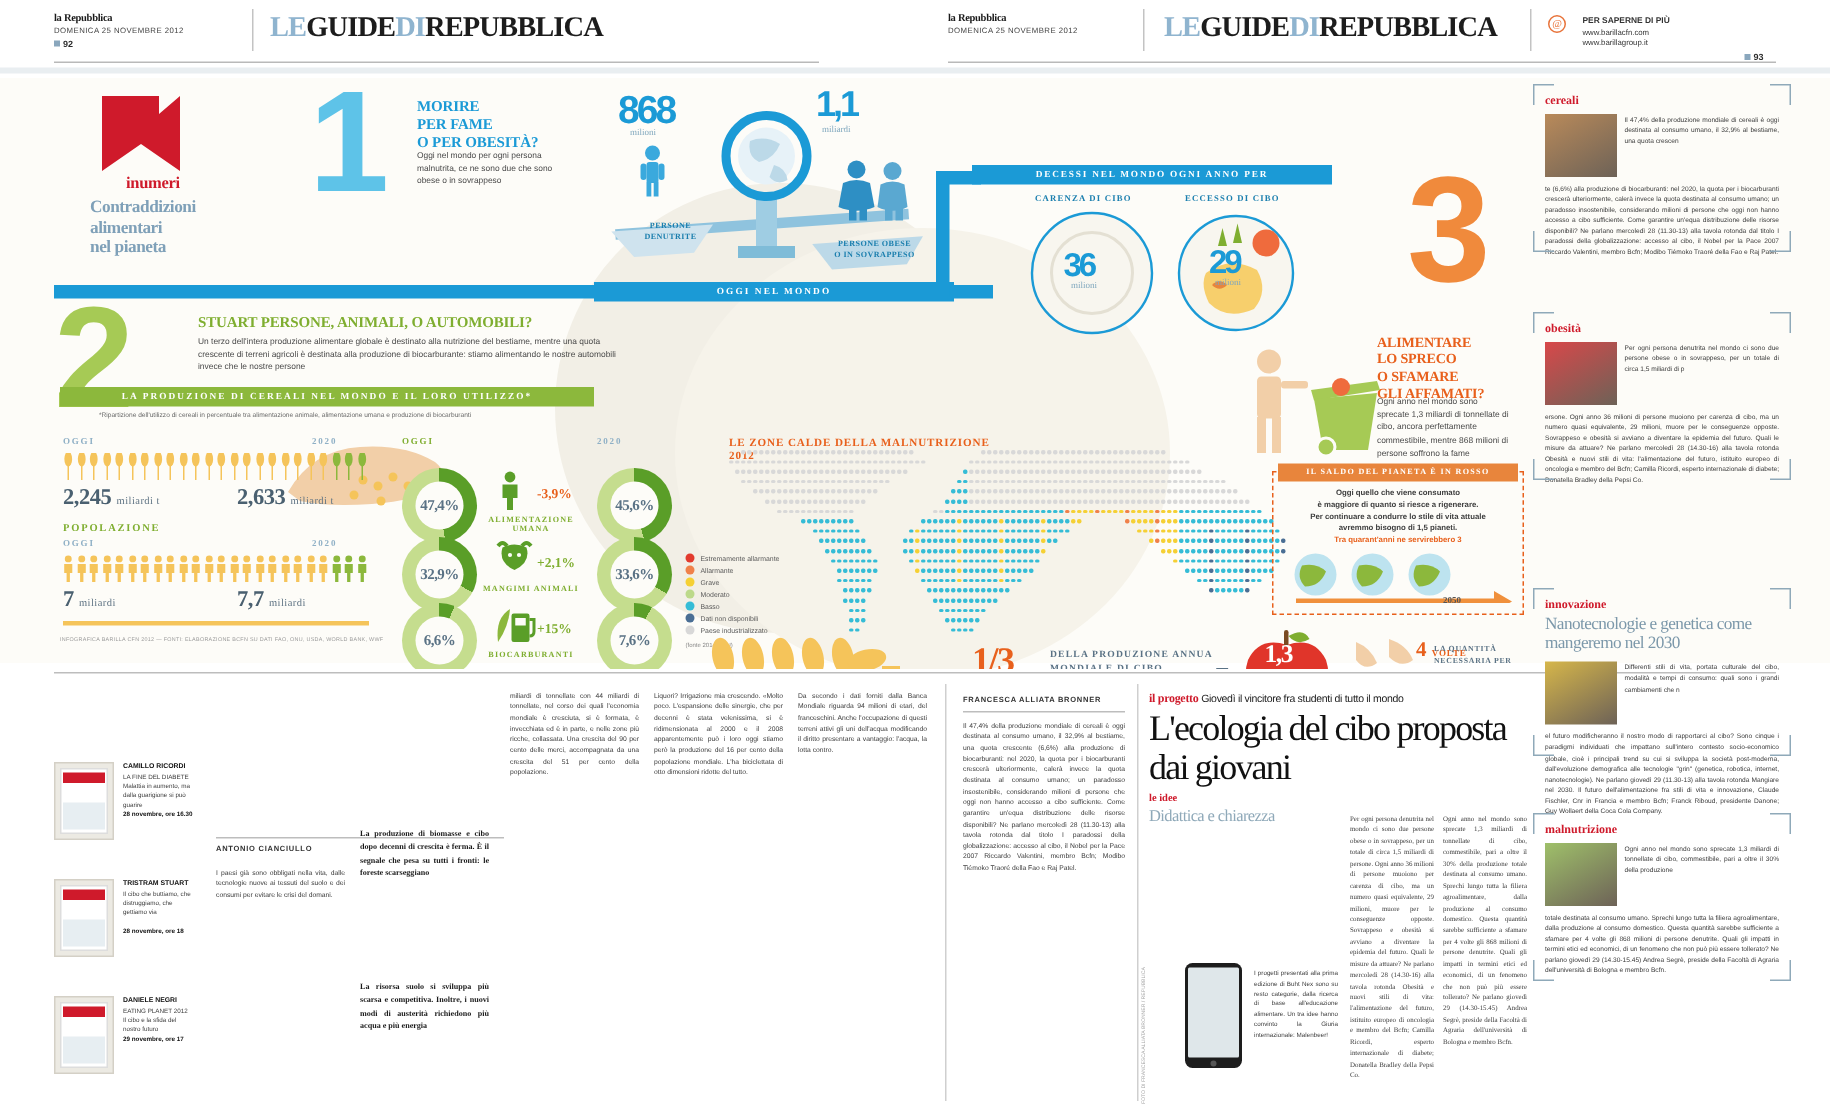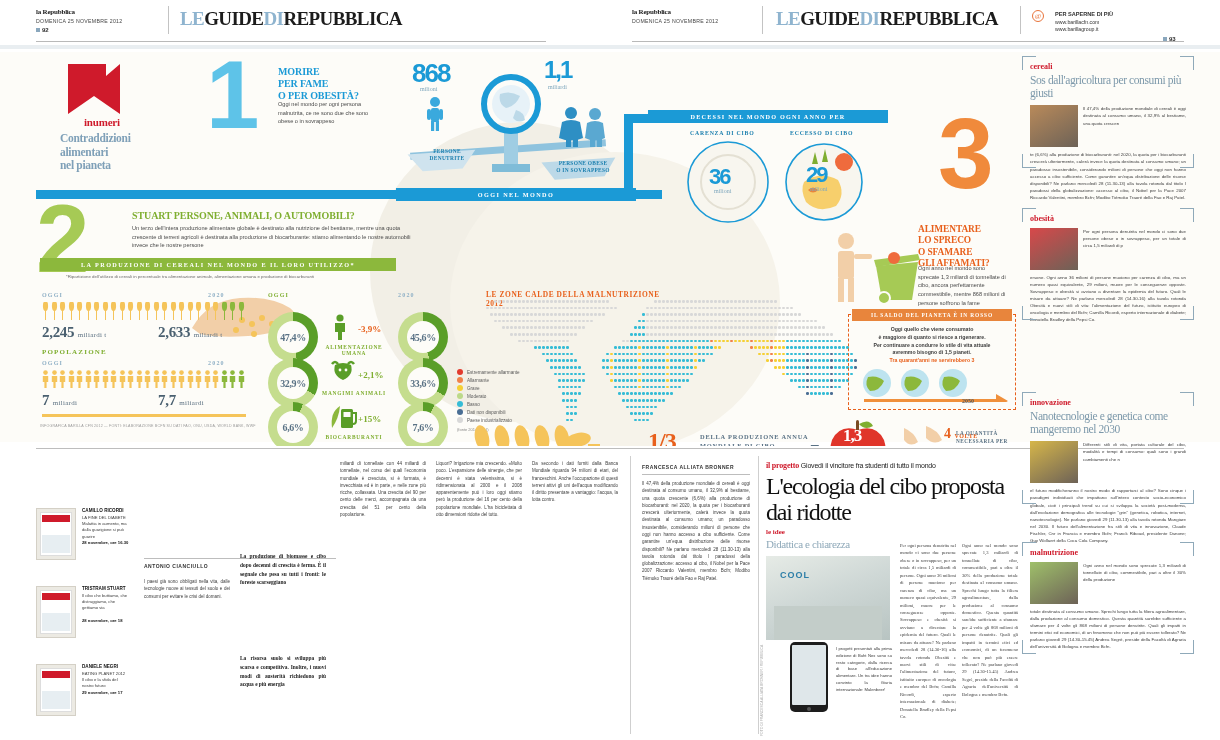--- a/index.html
+++ b/index.html
@@ -1664,29 +1664,24 @@
 
     <div class="byline" style="left:642px; top:18px;">FRANCESCA ALLIATA BRONNER</div>
     <div class="prule" style="left:642px; top:28px; width:108px;"></div>
     <div class="col" style="left:642px; top:34px; width:108px; height:250px;">Il 47,4% della produzione mondiale di cereali è oggi destinata al consumo umano, il 32,9% al bestiame, una quota crescente (6,6%) alla produzione di biocarburanti: nel 2020, la quota per i biocarburanti crescerà ulteriormente, calerà invece la quota destinata al consumo umano; un paradosso insostenibile, considerando milioni di persone che oggi non hanno accesso a cibo sufficiente. Come garantire un'equa distribuzione delle risorse disponibili? Ne parlano mercoledì 28 (11.30-13) alla tavola rotonda dal titolo I paradossi della globalizzazione: accesso al cibo, il Nobel per la Pace 2007 Riccardo Valentini, membro Bcfn; Modibo Tiémoko Traoré della Fao e Raj Patel.</div>
 
     <div class="pvrule" style="left:758px; top:10px; height:278px;"></div>
     <div class="kicker" style="left:766px; top:15px;">
       <span>il progetto</span>
       <span class="kicker-s">Giovedì il vincitore fra studenti di tutto il mondo</span>
     </div>
-    <div class="bighead" style="left:766px; top:28px; width:248px;">L'ecologia del cibo proposta dai ridotte</div>
+    <div class="bighead" style="left:766px; top:28px; width:248px;">L'ecologia del cibo proposta dai giovani</div>
     <div class="subk" style="left:766px; top:82px;">le idee</div>
     <div class="subh" style="left:766px; top:92px;">Didattica e chiarezza</div>
 
-    <div class="photo" style="left:766px; top:110px; width:124px; height:84px;">
-      <div style="position:absolute; inset:0; background:linear-gradient(160deg,#e6ebe6 0%,#cfd8d6 45%,#b8c4c2 100%);"></div>
-      <div style="position:absolute; left:14px; top:14px; font-family:'Liberation Sans',sans-serif; font-weight:bold; font-size:9px; color:#2e7fa8; letter-spacing:1px;">COOL</div>
-      <div style="position:absolute; left:8px; bottom:0; width:108px; height:34px; background:#c3cdc9;"></div>
-    </div>
     <div class="phone" style="left:790px; top:196px; width:38px; height:70px;">
       <div class="scr"></div>
         <div class="hb"></div>
     </div>
     <div class="col" style="left:836px; top:200px; width:56px; font-size:4.2px;">I progetti presentati alla prima edizione di Buht Nex sono su resto categorie, dalla ricerca di base all'educazione alimentare. Un tra idee hanno convinto la Giuria internazionale: Malenbeer!</div>
     <div class="col" style="left:900px; top:96px; width:56px; height:190px; font-family:'Liberation Serif',serif; font-size:4.6px;">Per ogni persona denutrita nel mondo ci sono due persone obese o in sovrappeso, per un totale di circa 1,5 miliardi di persone. Ogni anno 36 milioni di persone muoiono per carenza di cibo, ma un numero quasi equivalente, 29 milioni, muore per le conseguenze opposte. Sovrappeso e obesità si avviano a diventare la epidemia del futuro. Quali le misure da attuare? Ne parlano mercoledì 28 (14.30-16) alla tavola rotonda Obesità e nuovi stili di vita: l'alimentazione del futuro, istituito europeo di oncologia e membro del Bcfn; Camilla Ricordi, esperto internazionale di diabete; Donatella Bradley della Pepsi Co.</div>
     <div class="col" style="left:962px; top:96px; width:56px; height:190px; font-family:'Liberation Serif',serif; font-size:4.6px;">Ogni anno nel mondo sono sprecate 1,3 miliardi di tonnellate di cibo, commestibile, pari a oltre il 30% della produzione totale destinata al consumo umano. Sprechi lungo tutta la filiera agroalimentare, dalla produzione al consumo domestico. Questa quantità sarebbe sufficiente a sfamare per 4 volte gli 868 milioni di persone denutrite. Quali gli impatti in termini etici ed economici, di un fenomeno che non può più essere tollerato? Ne parlano giovedì 29 (14.30-15.45) Andrea Segrè, preside della Facoltà di Agraria dell'università di Bologna e membro Bcfn.</div>
 
     <div class="ortxt" style="left:760px; top:290px;">FOTO DI FRANCESCA ALLIATA BRONNER / REPUBBLICA</div>
   <div class="bookcard" style="left: 36px; top: 62px;">
@@ -1707,21 +1702,20 @@
         <div style="position:absolute;left:5px;bottom:6px;right:5px;height:18px;background:#e7eef2;"></div>
       </div>
       <div class="bookmeta" style="left: 82px; top: 218px;"><span class="nm">DANIELE NEGRI</span><br><span>EATING PLANET 2012</span><br><span>Il cibo e la sfida del nostro futuro</span><br><span class="dt">29 novembre, ore 17</span></div>
     </div>
 
   <div id="sidebar-cards">
       <div class="sidecard" style="left: 1030px; top: 62px; width: 156px;">
         <div class="corner" style="left:-8px;top:-6px;border-width:1.4px 0 0 1.4px;"></div>
         <div class="corner" style="left:150px;top:-6px;border-width:1.4px 1.4px 0 0;"></div>
         <div class="sc-k">cereali</div>
-        <div class="sc-h">Sos dall'agricoltura per consumi più giusti</div>
         <div style="display:flex;gap:5px;margin-top:5px;">
           <div style="width:48px;height:42px;flex:0 0 48px;background:linear-gradient(150deg,#b98a5a,#6d6257);"></div>
           <div class="sc-b" style="margin-top:0;flex:1;">Il 47,4% della produzione mondiale di cereali è oggi destinata al consumo umano, il 32,9% al bestiame, una quota crescen</div>
         </div>
         <div class="sc-b">te (6,6%) alla produzione di biocarburanti: nel 2020, la quota per i biocarburanti crescerà ulteriormente, calerà invece la quota destinata al consumo umano; un paradosso insostenibile, considerando milioni di persone che oggi non hanno accesso a cibo sufficiente. Come garantire un'equa distribuzione delle risorse disponibili? Ne parlano mercoledì 28 (11.30-13) alla tavola rotonda dal titolo I paradossi della globalizzazione: accesso al cibo, il Nobel per la Pace 2007 Riccardo Valentini, membro Bcfn; Modibo Tiémoko Traoré della Fao e Raj Patel.</div>
         <div class="corner" style="left:-8px;top:92px;border-width:0 0 1.4px 1.4px;"></div>
         <div class="corner" style="left:150px;top:92px;border-width:0 1.4px 1.4px 0;"></div>
       </div>
       <div class="sidecard" style="left: 1030px; top: 214px; width: 156px;">
         <div class="corner" style="left:-8px;top:-6px;border-width:1.4px 0 0 1.4px;"></div>

